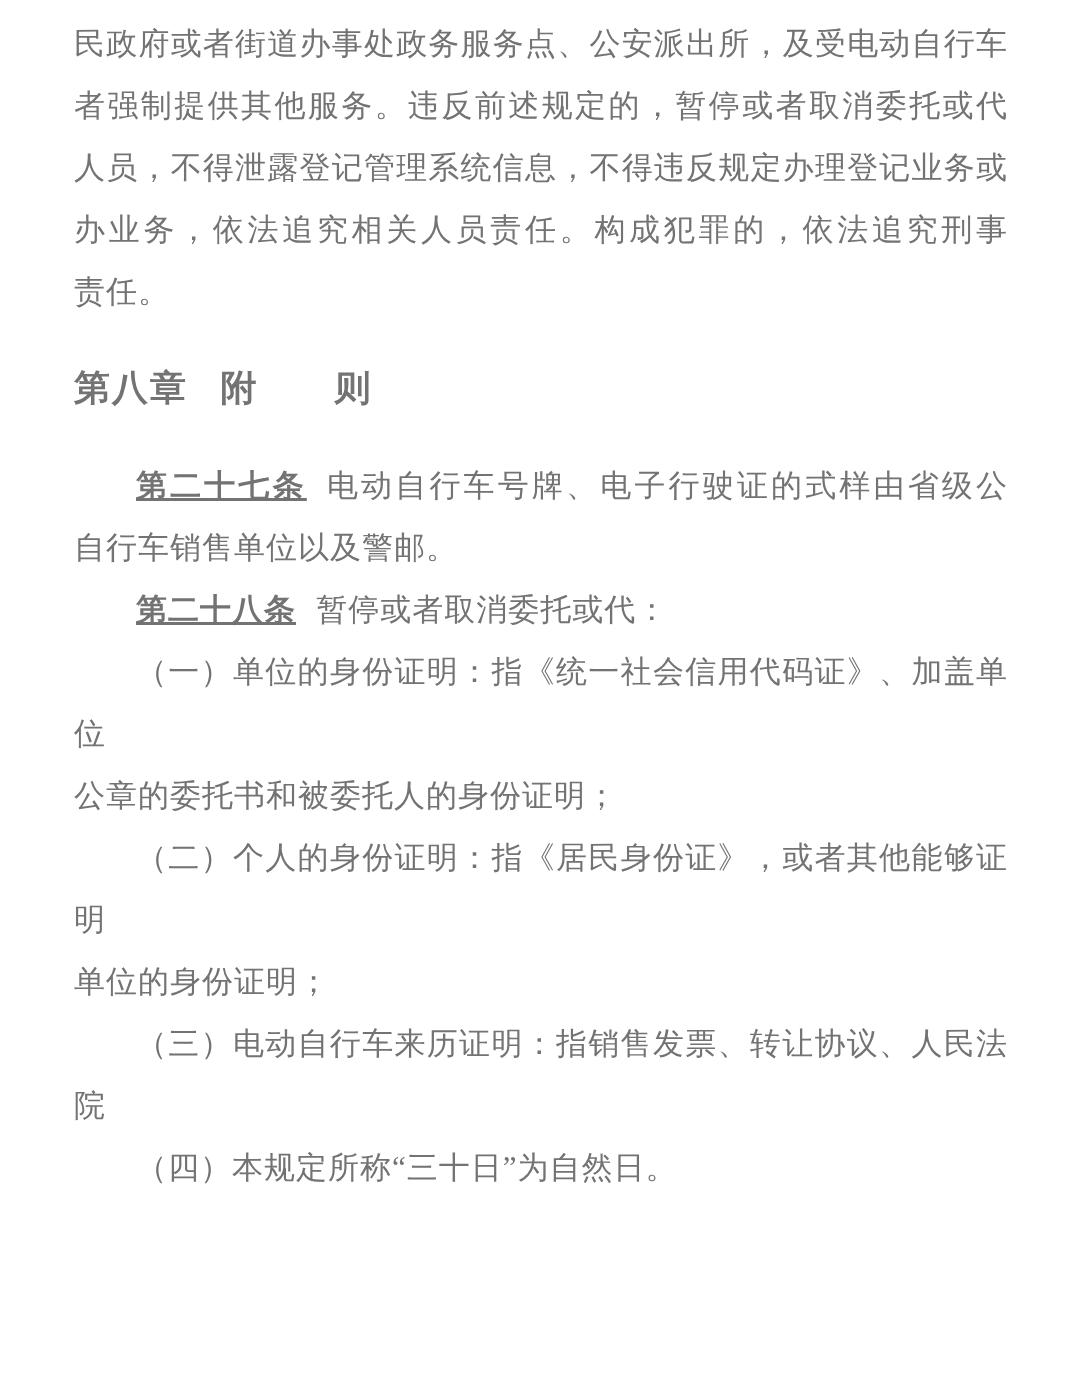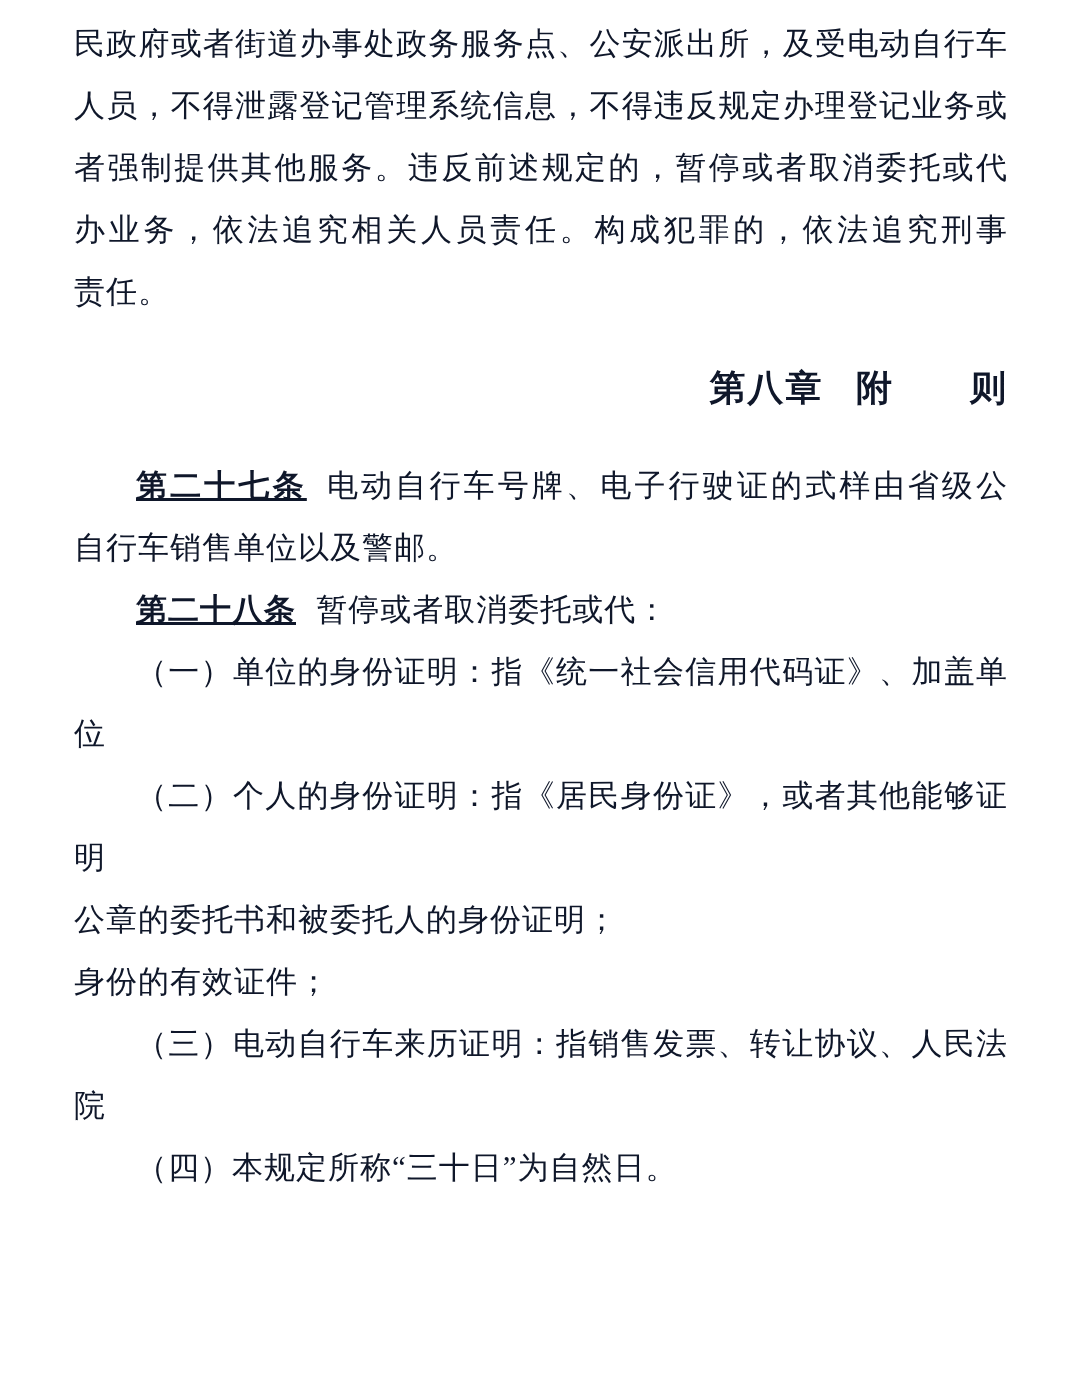--- a/index.html
+++ b/index.html
@@ -5,21 +5,21 @@
   * { margin: 0; padding: 0; box-sizing: border-box; }
   html, body { background: #ffffff; }
   body {
     font-family: "Liberation Serif", "DejaVu Serif", serif;
     width: 1080px;
   }
   .page {
     width: 1080px;
     height: 1381px;
     background: #ffffff;
-    color: #0f172a;
+    color: #737373;
     padding: 13px 72px 0 74px;
     overflow: hidden;
   }
   .line {
     font-size: 31px;
     line-height: 62px;
     letter-spacing: 1px;
     text-align: justify;
     text-align-last: justify;
     text-justify: inter-character;
@@ -37,50 +37,50 @@
     text-decoration: underline;
   }
   .line .b:empty {
     margin-right: 0;
     display: none;
   }
   .chapter {
     font-size: 36px;
     font-weight: 700;
     line-height: 62px;
-    text-align: right;
+    text-align: left;
     margin-top: 34px;
     margin-bottom: 36px;
     letter-spacing: 2px;
   }
   .chapter .chapter-number {
     margin-right: 0.9em;
   }
 </style>
 </head>
 <body>
 
 <div class="page">
 
   <div class="line fill"><span class="t">民政府或者街道办事处政务服务点、公安派出所，及受电动自行车</span></div>
+  <div class="line fill"><span class="t">者强制提供其他服务。违反前述规定的，暂停或者取消委托或代</span></div>
   <div class="line fill"><span class="t">人员，不得泄露登记管理系统信息，不得违反规定办理登记业务或</span></div>
-  <div class="line fill"><span class="t">者强制提供其他服务。违反前述规定的，暂停或者取消委托或代</span></div>
   <div class="line fill"><span class="t">办业务，依法追究相关人员责任。构成犯罪的，依法追究刑事</span></div>
   <div class="line end"><span class="t">责任。</span></div>
 
   <h2 class="chapter"><span class="chapter-number">第八章</span><span class="chapter-title">附　　则</span></h2>
 
   <div class="line indent fill"><span class="b">第二十七条</span><span class="t">电动自行车号牌、电子行驶证的式样由省级公</span></div>
   <div class="line end"><span class="t">自行车销售单位以及警邮。</span></div>
 
   <div class="line indent end"><span class="b">第二十八条</span><span class="t">暂停或者取消委托或代：</span></div>
 
   <div class="line indent fill"><span class="t">（一）单位的身份证明：指《统一社会信用代码证》、加盖单位</span></div>
+  <div class="line end"><span class="t">公章的委托书和被委托人的身份证明；</span></div>
+
   <div class="line indent fill"><span class="t">（二）个人的身份证明：指《居民身份证》，或者其他能够证明</span></div>
-
-  <div class="line end"><span class="t">公章的委托书和被委托人的身份证明；</span></div>
-  <div class="line end"><span class="t">身份的有效证件；</span></div>
+  <div class="line end"><span class="t">单位的身份证明；</span></div>
 
   <div class="line indent fill"><span class="t">（三）电动自行车来历证明：指销售发票、转让协议、人民法院</span></div>
 
   <div class="line indent end"><span class="t">（四）本规定所称“三十日”为自然日。</span></div>
 
 </div>
 
 </body></html>

